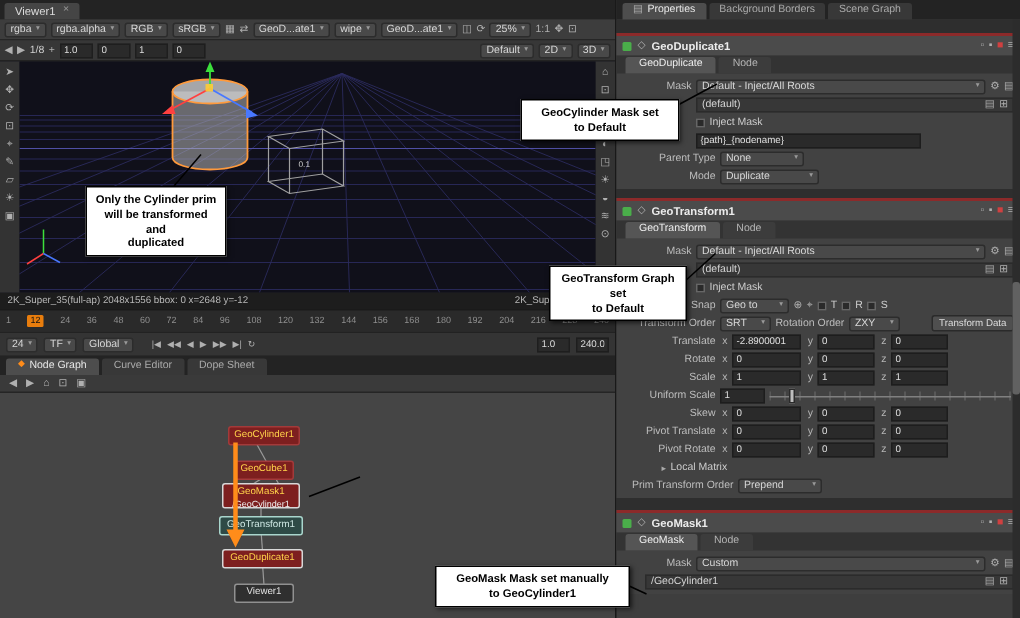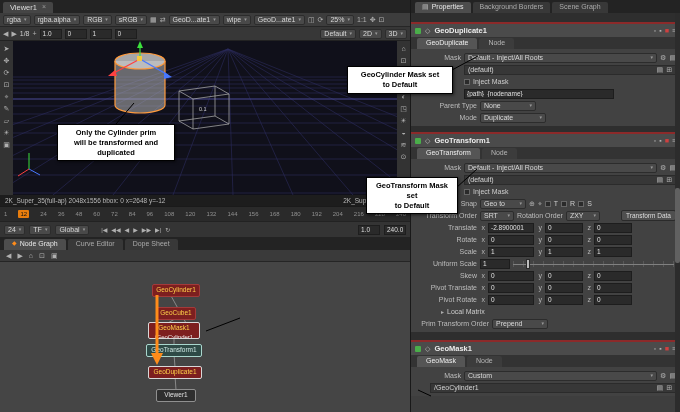--- a/index.html
+++ b/index.html
@@ -650,18 +650,20 @@
     <g stroke="#000000" stroke-width="1" fill="none">
       <line x1="452" y1="70" x2="478" y2="56"></line>
       <line x1="116" y1="124" x2="134" y2="103"></line>
       <line x1="456" y1="188" x2="477" y2="169"></line>
       <line x1="240" y1="318" x2="206" y2="331"></line>
       <line x1="418" y1="390" x2="431" y2="396"></line>
     </g>
   </svg>
   <div class="callout" style="left:347px;top:66px;width:106px;">GeoCylinder Mask set
 to Default</div>
-  <div class="callout" style="left:57px;top:124px;width:118px;">Only the Cylinder prim
+  <div class="callout" style="left:57px;top:124px;width:94px;">Only the Cylinder prim
 will be transformed and
 duplicated</div>
-  <div class="callout" style="left:366px;top:177px;width:92px;">GeoTransform Mask set
+  <div class="callout" style="left:366px;top:177px;width:92px;">GeoTransform Graph set
 to Default</div>
+  <div class="callout" style="left:290px;top:377px;width:130px;">GeoMask Mask set manually
+to GeoCylinder1</div>
 </div>
 
 </body></html>

